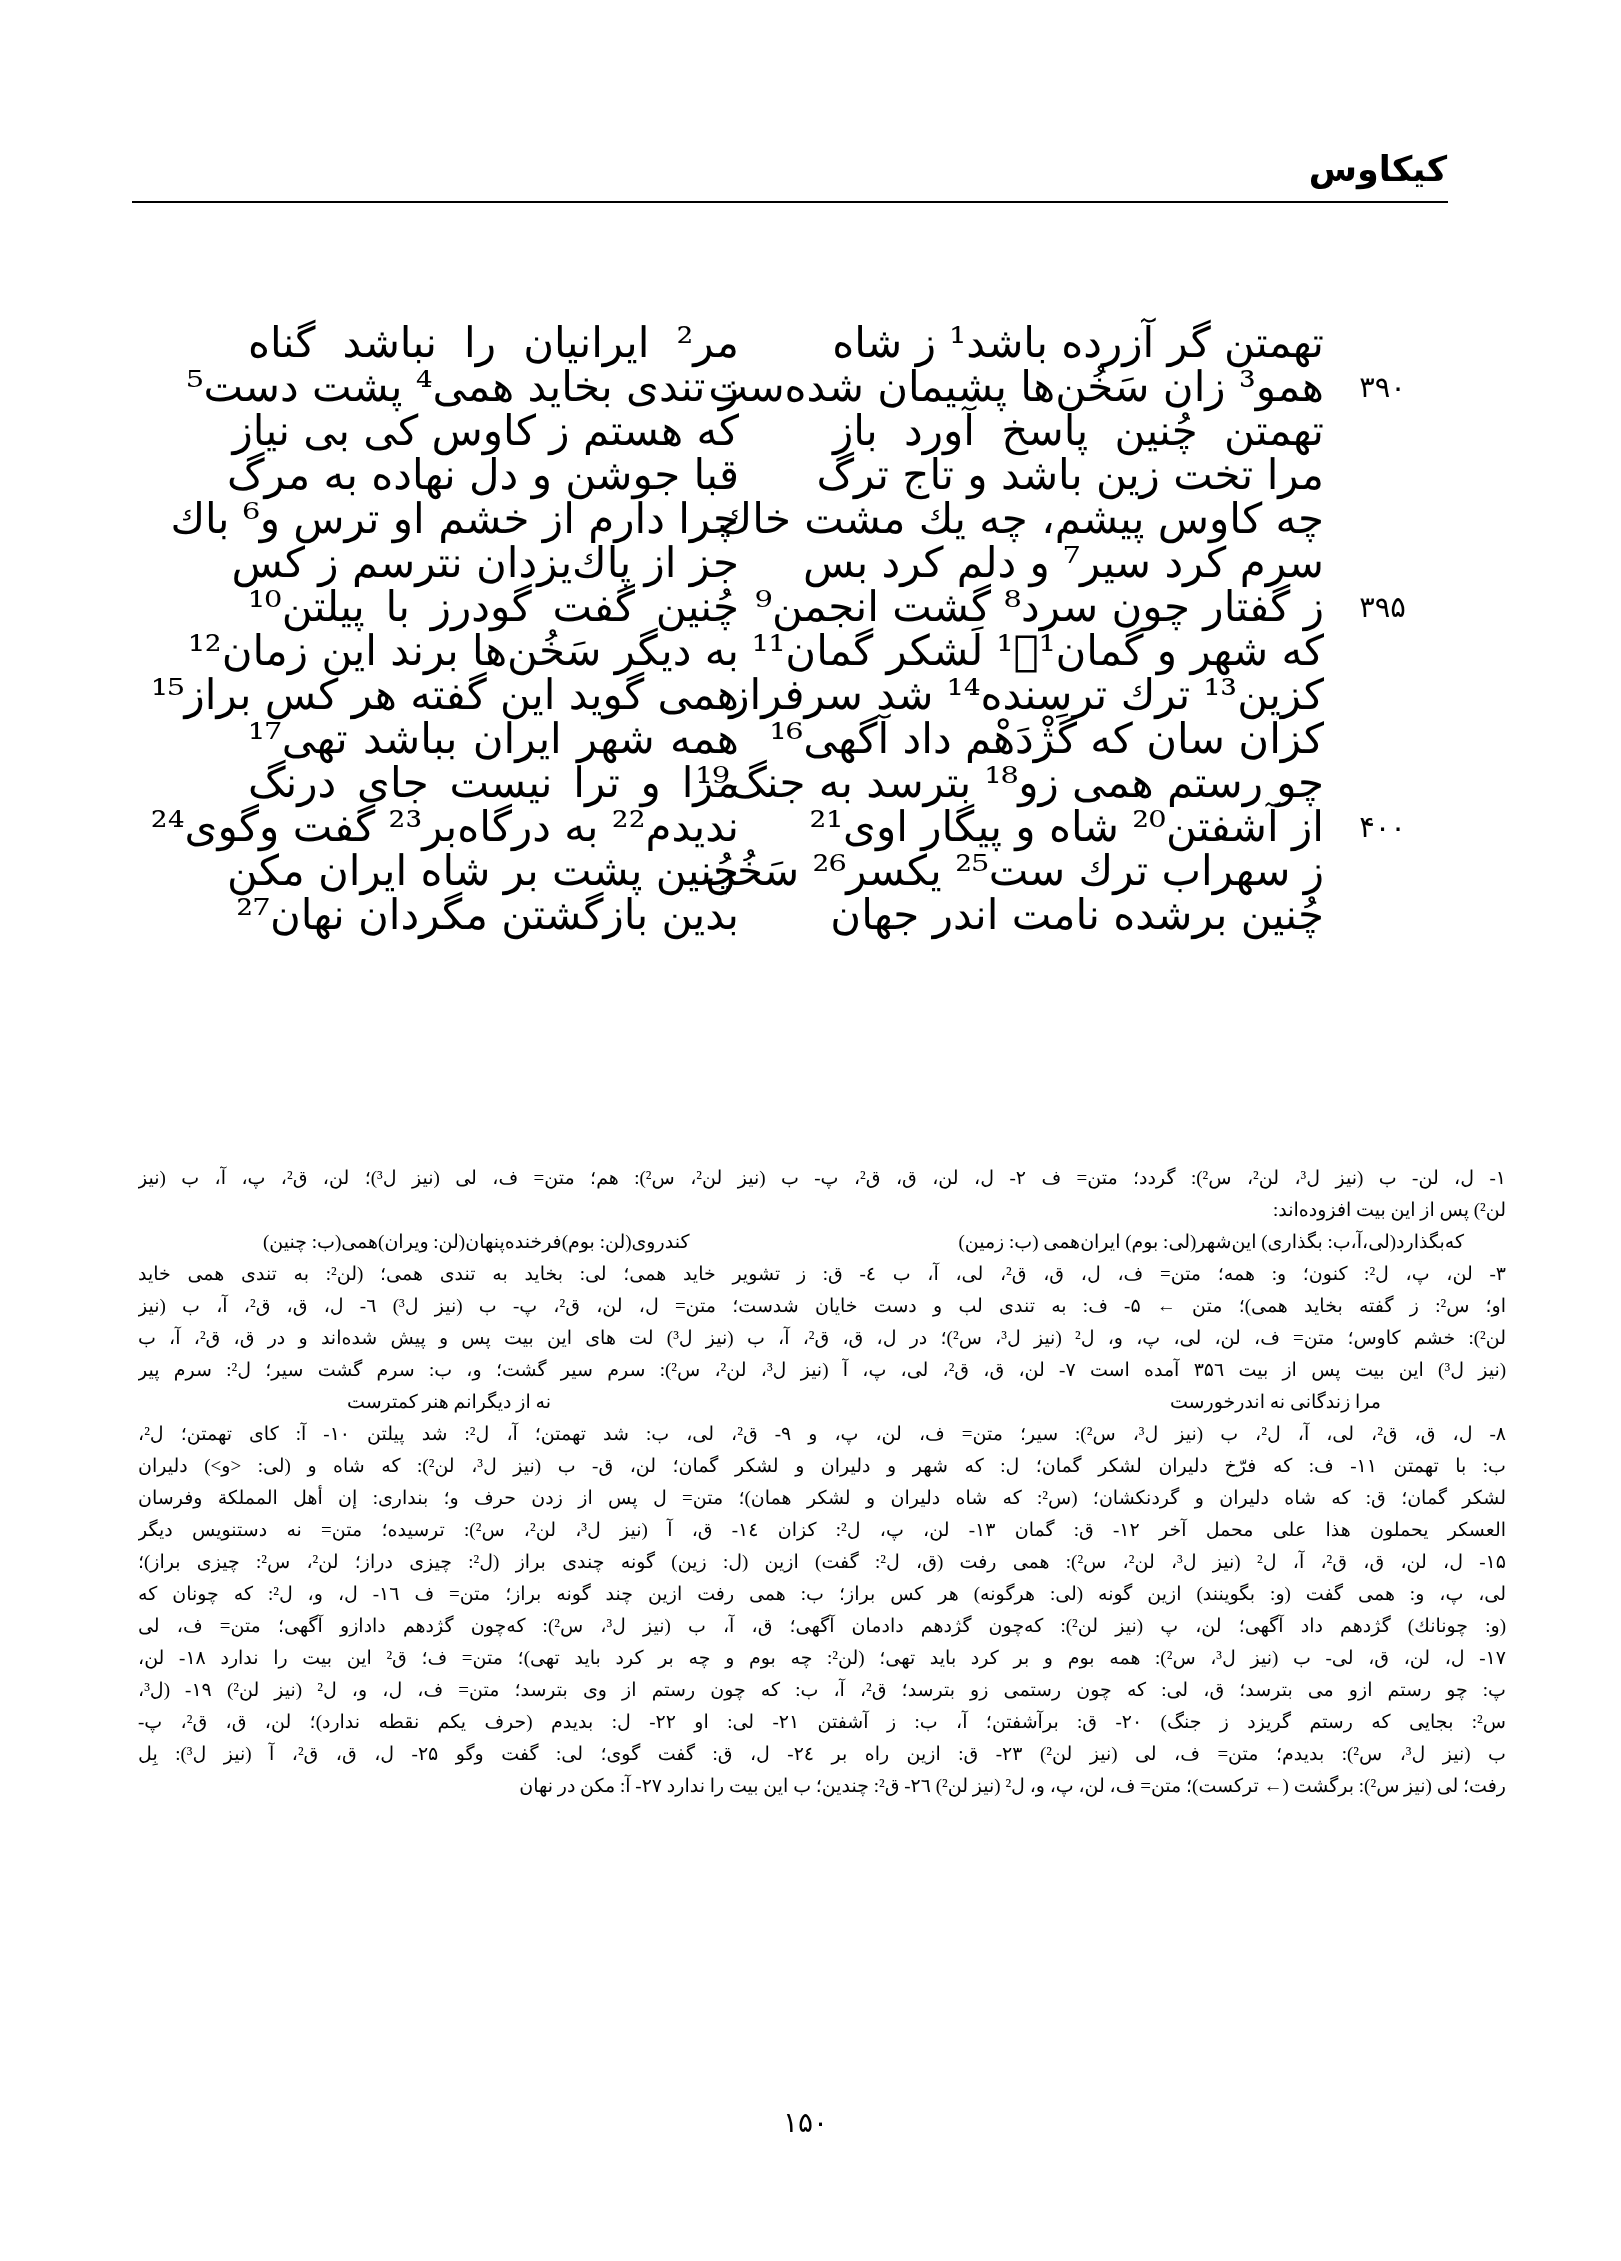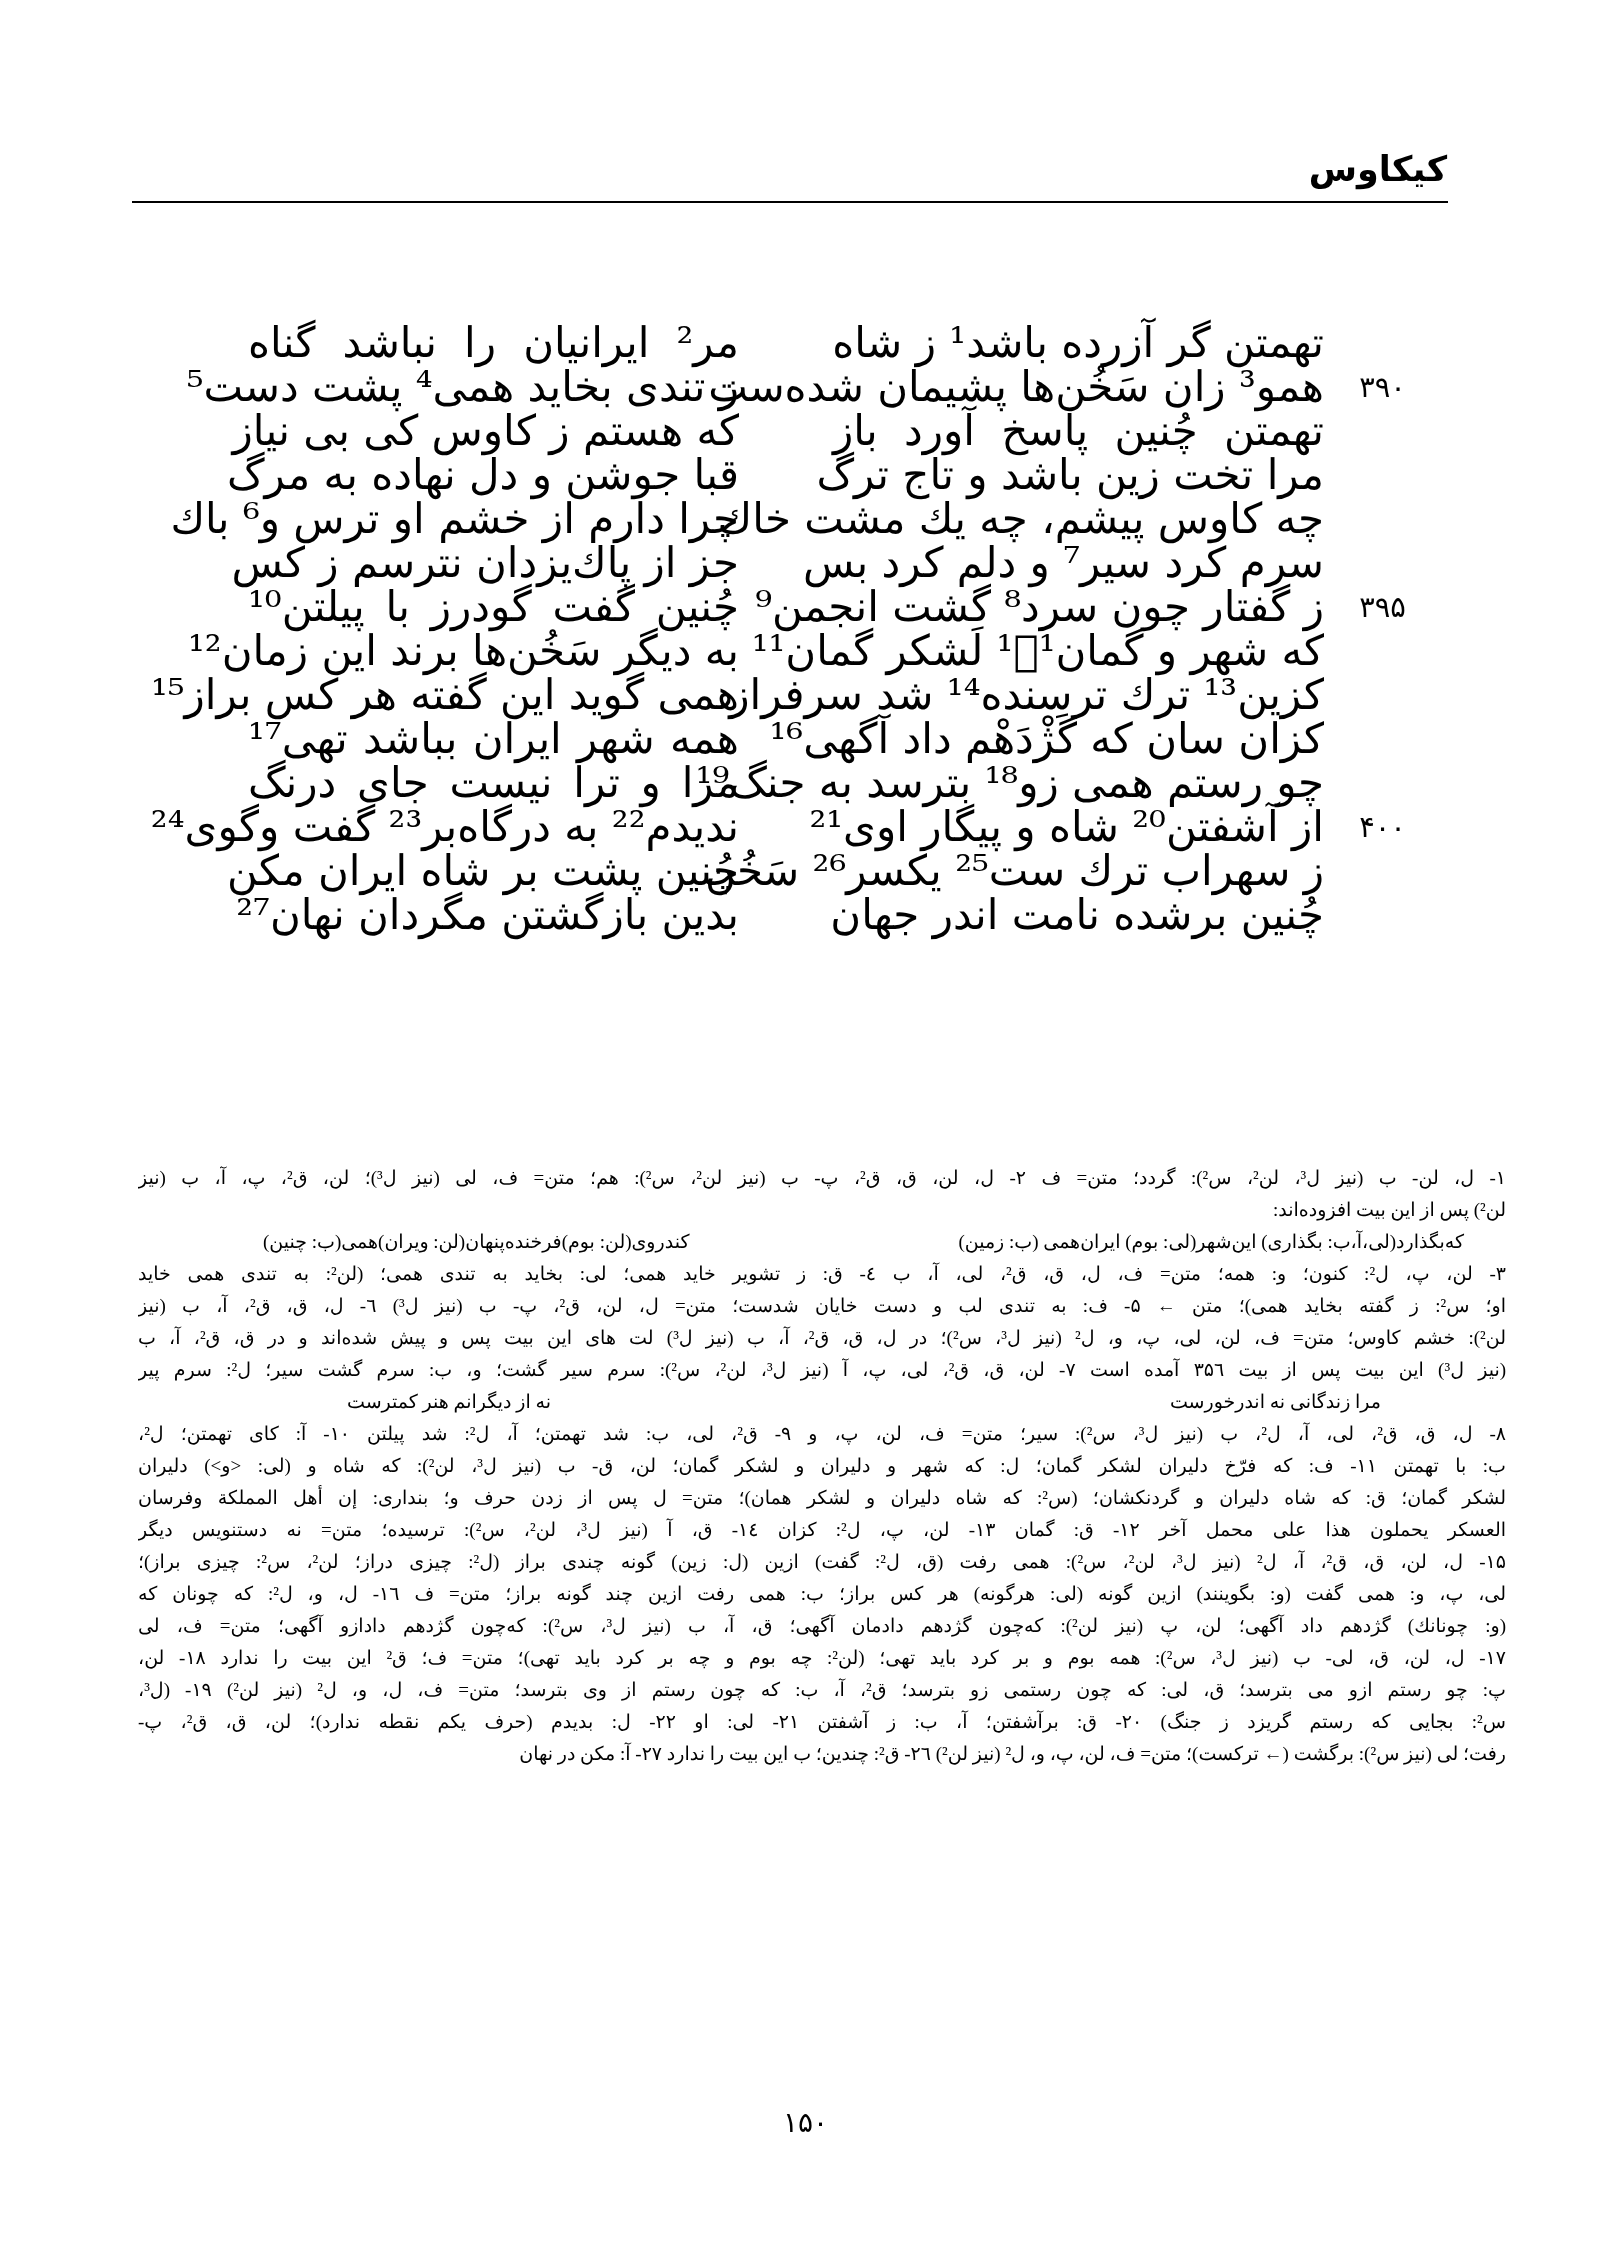--- a/index.html
+++ b/index.html
@@ -116,17 +116,18 @@
     <span class="fn-line">۸- ل، ق، ق²، لی، آ، ل²، ب (نیز ل³، س²): سیر؛ متن= ف، لن، پ، و   ۹- ق²، لی، ب: شد تهمتن؛ آ، ل²: شد پیلتن   ۱۰- آ: کای تهمتن؛ ل²،</span>
     <span class="fn-line">ب: با تهمتن   ۱۱- ف: که فرّخ دلیران لشکر گمان؛ ل: که شهر و دلیران و لشکر گمان؛ لن، ق- ب (نیز ل³، لن²): که شاه و (لی: &lt;و&gt;) دلیران</span>
     <span class="fn-line">لشکر گمان؛ ق: که شاه دلیران و گردنکشان؛ (س²: که شاه دلیران و لشکر همان)؛ متن= ل پس از زدن حرف و؛ بنداری: إن أهل المملکة وفرسان</span>
     <span class="fn-line">العسکر یحملون هذا علی محمل آخر   ۱۲- ق: گمان   ۱۳- لن، پ، ل²: کزان   ١٤- ق، آ (نیز ل³، لن²، س²): ترسیده؛ متن= نه دستنویس دیگر</span>
     <span class="fn-line">۱۵- ل، لن، ق، ق²، آ، ل² (نیز ل³، لن²، س²): همی رفت (ق، ل²: گفت) ازین (ل: زین) گونه چندی براز (ل²: چیزی دراز؛ لن²، س²: چیزی براز)؛</span>
     <span class="fn-line">لی، پ، و: همی گفت (و: بگوینند) ازین گونه (لی: هرگونه) هر کس براز؛ ب: همی رفت ازین چند گونه براز؛ متن= ف   ۱٦- ل، و، ل²: که چونان که</span>
     <span class="fn-line">(و: چونانك) گژدهم داد آگهی؛ لن، پ (نیز لن²): که‌چون گژدهم دادمان آگهی؛ ق، آ، ب (نیز ل³، س²): که‌چون گژدهم دادازو آگهی؛ متن= ف، لی</span>
     <span class="fn-line">۱۷- ل، لن، ق، لی- ب (نیز ل³، س²): همه بوم و بر کرد باید تهی؛ (لن²: چه بوم و چه بر کرد باید تهی)؛ متن= ف؛ ق² این بیت را ندارد   ۱۸- لن،</span>
     <span class="fn-line">پ: چو رستم ازو می بترسد؛ ق، لی: که چون رستمی زو بترسد؛ ق²، آ، ب: که چون رستم از وی بترسد؛ متن= ف، ل، و، ل² (نیز لن²)   ۱۹- (ل³،</span>
     <span class="fn-line">س²: بجایی که رستم گریزد ز جنگ)   ۲۰- ق: برآشفتن؛ آ، ب: ز آشفتن   ۲۱- لی: او   ۲۲- ل: بدیدم (حرف یکم نقطه ندارد)؛ لن، ق، ق²، پ-</span>
+    <span class="fn-line">ب (نیز ل³، س²): بدیدم؛ متن= ف، لی (نیز لن²)   ۲۳- ق: ازین راه بر   ۲٤- ل، ق: گفت گوی؛ لی: گفت وگو   ۲۵- ل، ق، ق²، آ (نیز ل³): بِل</span>
     <span class="fn-line fn-short">رفت؛ لی (نیز س²): برگشت (← ترکست)؛ متن= ف، لن، پ، و، ل² (نیز لن²)   ۲٦- ق²: چندین؛ ب این بیت را ندارد   ۲۷- آ: مکن در نهان</span>
   </div>
 
 <div class="page-number">۱۵۰</div>
 
 
 </body></html>

